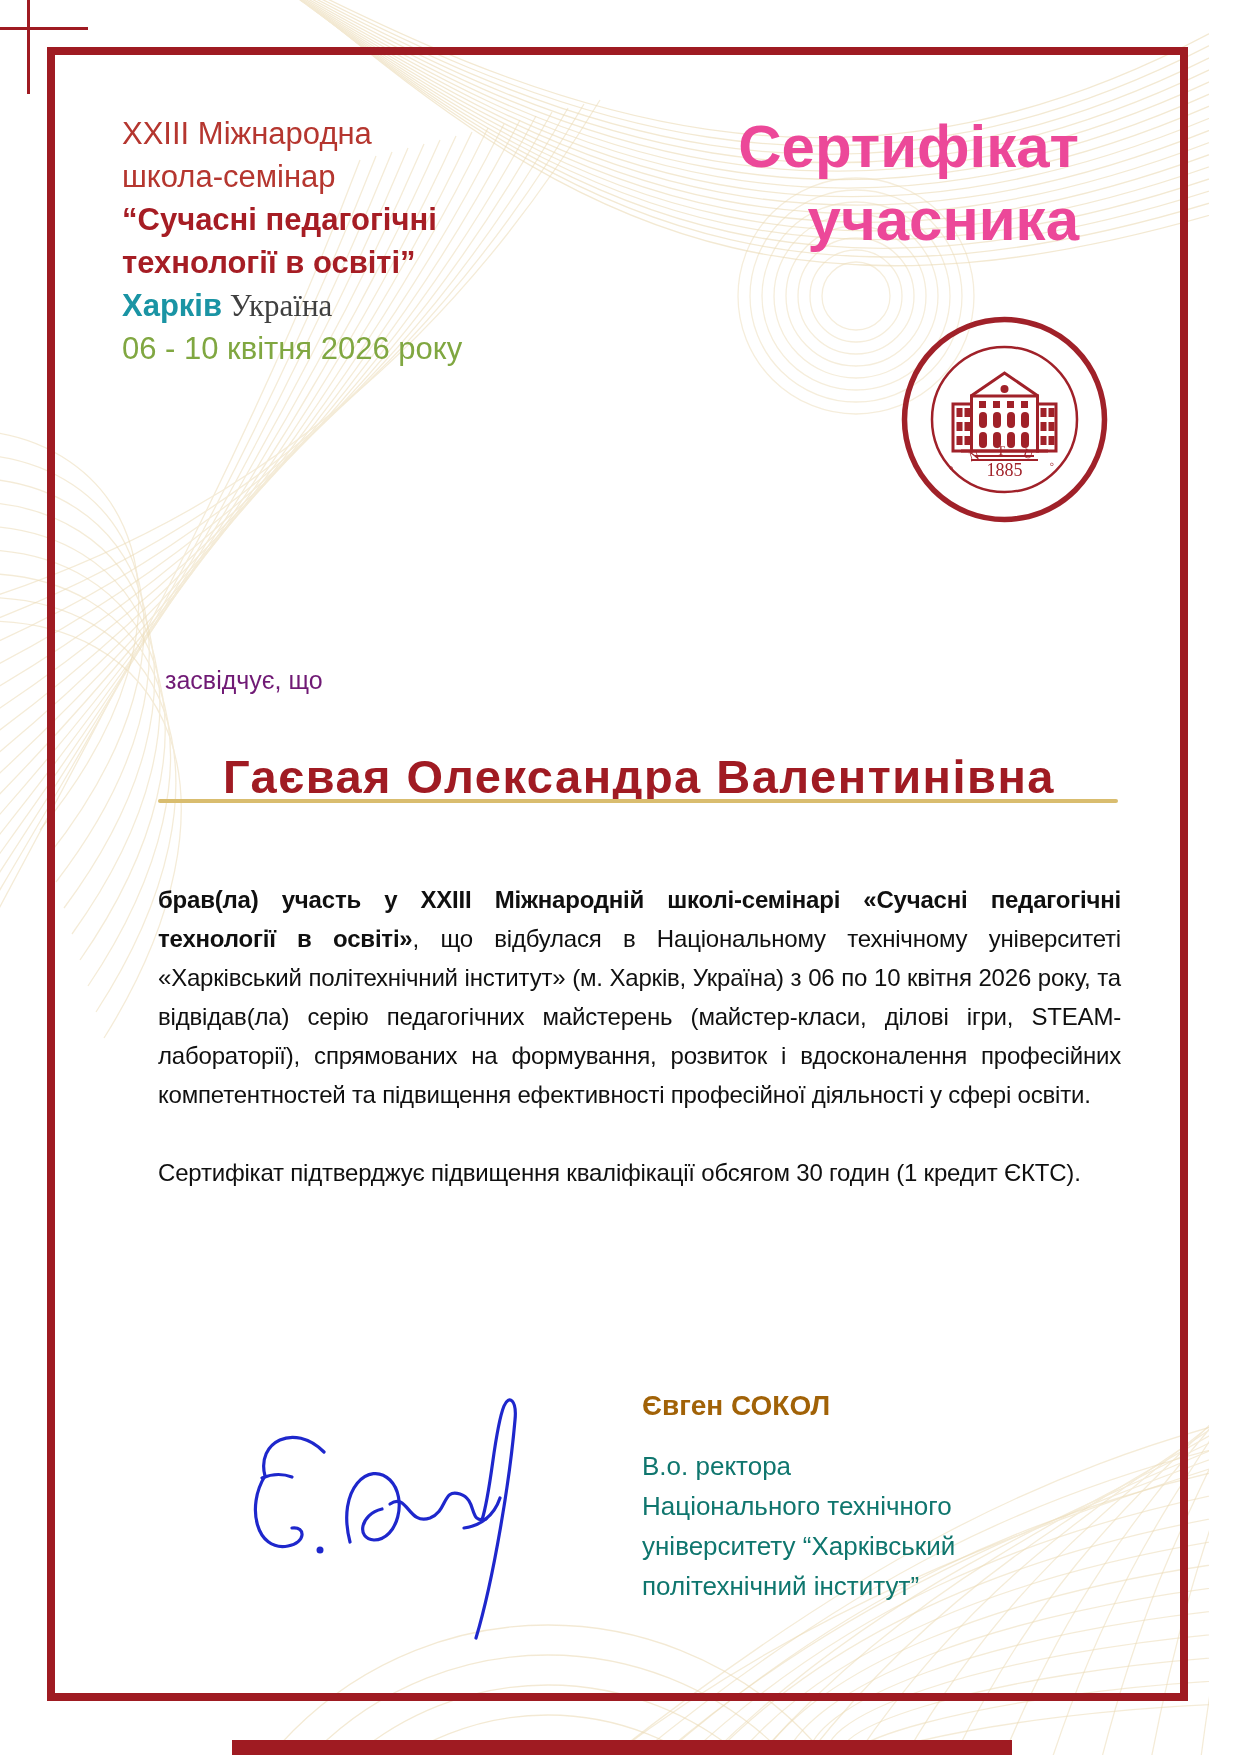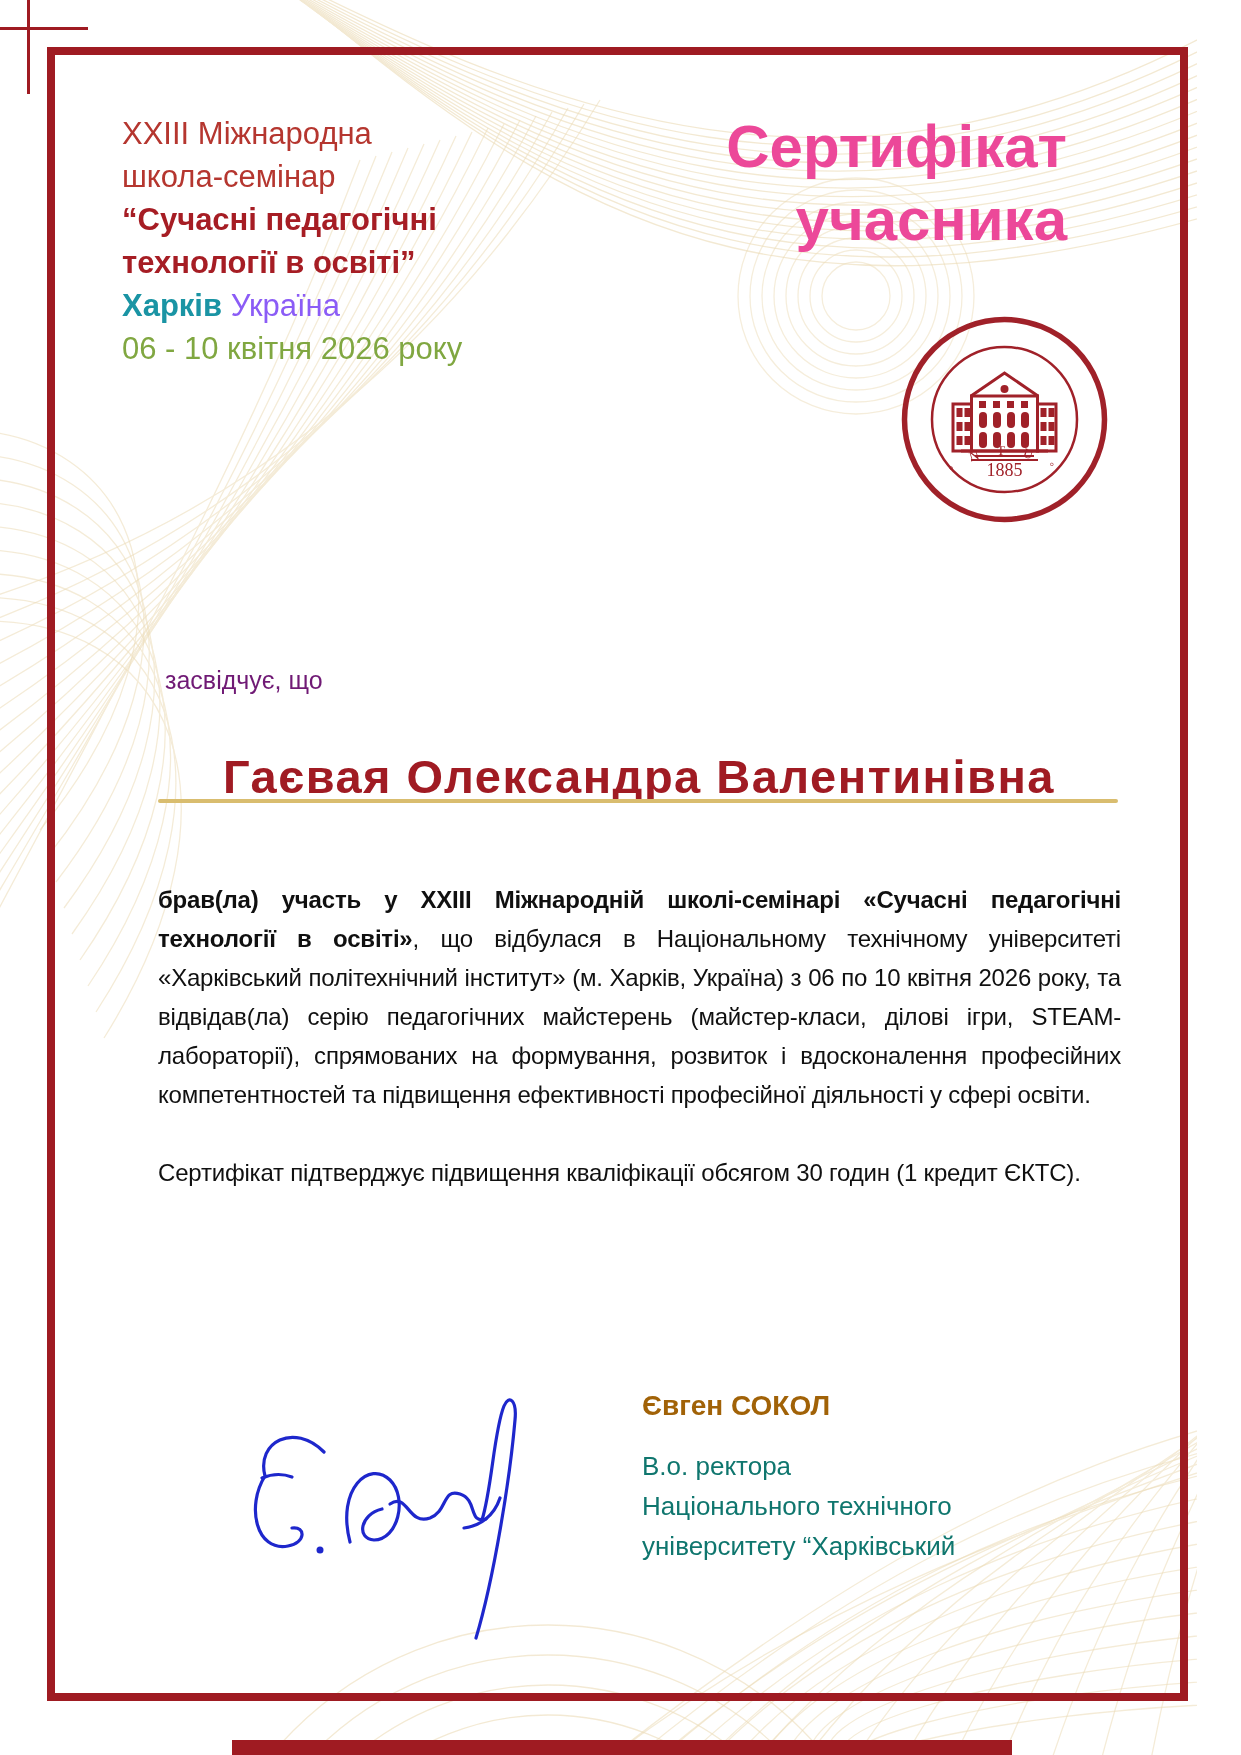--- a/index.html
+++ b/index.html
@@ -1,18 +1,18 @@
 <!DOCTYPE html>
 <html><head>
 <meta charset="utf-8">
 <style>
   html,body{margin:0;padding:0;background:#ffffff;}
   .page{
     position:relative;width:1197px;height:1755px;background:#ffffff;
-    overflow:hidden;font-family:"Liberation Sans",sans-serif;
+    overflow:hidden;font-family:"Liberation Sans",sans-serif;padding-left:12px;
   }
   
   .decor{position:absolute;left:0;top:0;width:1241px;height:1755px;z-index:0;}
   .decor g{fill:none;stroke:#ecdcb8;stroke-width:1.3;}
   #fan-top{opacity:.62;}
   #hatch-left{opacity:.55;}
   #waves-left{opacity:.55;}
   #rings-mid{opacity:.5;}
   #mesh-br-a,#mesh-br-b{opacity:.55;}
   #rings-bottom{opacity:.6;}
@@ -23,21 +23,21 @@
   }
   .corner-h{position:absolute;left:0;top:27px;width:88px;height:3px;background:#9f1b22;z-index:1;}
   .corner-v{position:absolute;left:27px;top:0;width:3px;height:94px;background:#9f1b22;z-index:1;}
   .bottom-bar{position:absolute;left:232px;bottom:0;width:780px;height:15px;background:#9f1b22;z-index:1;}
   
   .content{position:absolute;left:0;top:0;width:100%;height:100%;z-index:2;}
   .event-block{position:absolute;left:122px;top:112px;font-size:31px;line-height:43px;}
   .event-line-red{color:#b5362f;}
   .event-line-darkred{color:#a61d24;font-weight:bold;}
   .event-city{color:#1a94a4;font-weight:bold;}
-  .event-country{color:#8b5cf6;}
+  .event-country{color:#404040;font-family:Liberation Serif, serif;}
   .event-dates{color:#80a741;}
   .title-block{
     position:absolute;right:130px;top:110px;text-align:right;
     font-size:60px;line-height:73px;font-weight:bold;color:#ec4899;
   }
   .seal{position:absolute;left:901px;top:316px;width:207px;height:207px;}
   .certifies{position:absolute;left:165px;top:666px;font-size:25px;color:#701a75;}
   .recipient{
     position:absolute;left:158px;top:739px;width:962px;text-align:center;
     font-size:47px;font-weight:bold;letter-spacing:1.5px;color:#a01b23;white-space:nowrap;margin-top:10px;
@@ -258,16 +258,17 @@
         <path d="M 232 150 C 248 148 262 138 268 120"></path>
       </g>
       <circle cx="88" cy="172" r="3.5" fill="#1e27cc"></circle>
     </svg>
 
     <div class="signatory-name">Євген СОКОЛ</div>
     <div class="signatory-role">
       <div>В.о. ректора</div>
       <div>Національного технічного</div>
       <div>університету “Харківський</div>
+      <div>політехнічний інститут”</div>
     </div>
 
   </div>
 </div>
 
 </body></html>

